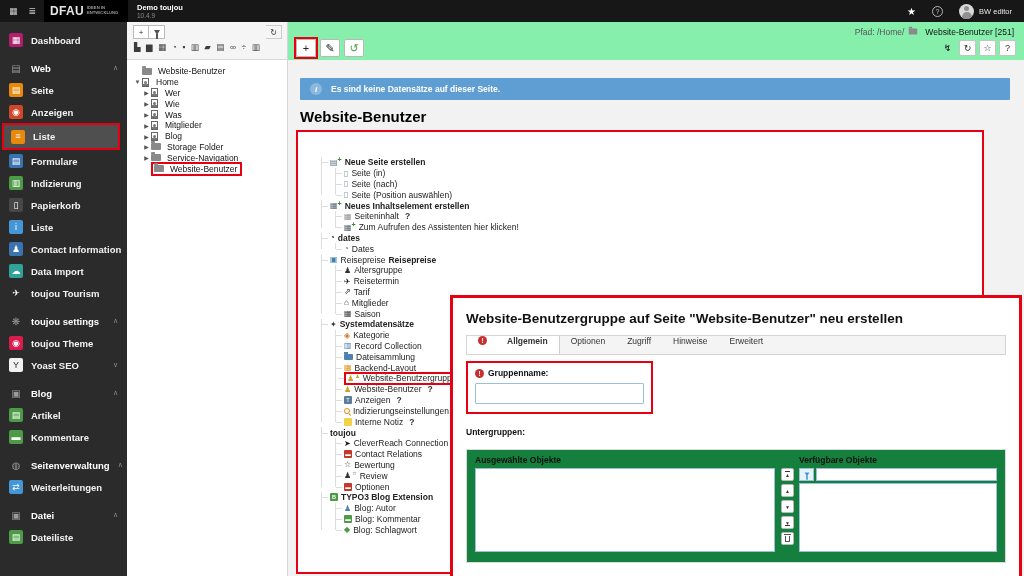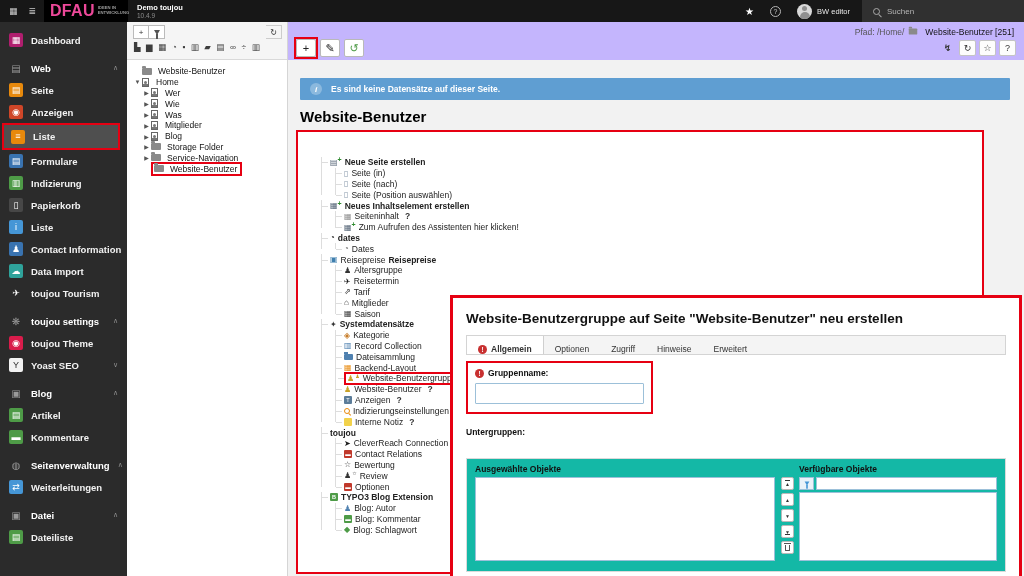--- a/index.html
+++ b/index.html
@@ -6,21 +6,21 @@
   html,body{width:1024px;height:576px;overflow:hidden;background:#f2f2f2;
     font-family:"Liberation Sans","DejaVu Sans",sans-serif}
   .screen{position:relative;width:1024px;height:576px;overflow:hidden}
 
   
   .topbar{position:absolute;top:0;left:0;right:0;height:22px;background:#171717;
     display:flex;align-items:center;z-index:20}
   .tb-toggles{width:44px;display:flex;gap:11px;padding-left:9px}
   .tb-tgl{color:#c9c9c9;font-size:9px;line-height:9px;cursor:pointer}
   .tb-logo{width:84px;height:22px;background:#000;display:flex;align-items:center;gap:3px;padding-left:6px}
-  .logo-main{color:#ec4899;font-weight:bold;font-size:16px;letter-spacing:.3px}
+  .logo-main{color:#e5e5e5;font-weight:bold;font-size:12px;letter-spacing:.3px}
   .logo-sub{font-size:4.2px;line-height:4.6px;color:#9a9a9a;font-weight:bold}
   .tb-site{margin-left:9px}
   .site-name{color:#fff;font-size:7.5px;font-weight:bold;line-height:8px}
   .site-ver{color:#8e8e8e;font-size:6.5px;line-height:7px}
   .tb-spacer{flex:1}
   .tb-star{color:#fff;font-size:10px;margin-right:16px}
   .tb-help{width:11px;height:11px;border:1px solid #b5b5b5;border-radius:50%;color:#c9c9c9;
     font-size:7px;display:flex;align-items:center;justify-content:center;margin-right:16px}
   .tb-user{display:flex;align-items:center;gap:5px;margin-right:12px}
   .avatar{width:15px;height:15px;border-radius:50%;background:#d9d9d9;position:relative;overflow:hidden}
@@ -65,21 +65,21 @@
   .pt-sel{display:flex;align-items:center;gap:3px}
   .pt-row.selected .pt-sel{border:2px solid #e60012;padding:0 3px 0 1px;height:14px}
   .ico-folder{width:10px;height:7px;background:#8a8a8a;border-radius:1px;position:relative;flex:0 0 10px;margin-right:3px}
   .ico-folder::before{content:"";position:absolute;top:-2px;left:0;width:4px;height:2px;background:#8a8a8a;border-radius:1px 1px 0 0}
   .ico-page{width:7px;height:9px;background:#fff;border:1px solid #666;position:relative;flex:0 0 7px;margin-right:4px}
   .ico-page::before{content:"";position:absolute;left:1px;top:2px;width:3px;height:3px;border-radius:50%;background:#777}
   .ico-page::after{content:"";position:absolute;left:0;bottom:0;width:5px;height:2px;background:#777}
 
   
   .content{position:absolute;top:22px;left:288px;right:0;bottom:0;background:#f2f2f2}
-  .docheader{position:absolute;top:0;left:0;right:0;height:54px;background:#c4b5fd;border-bottom:2px solid #8b5cf6}
+  .docheader{position:absolute;top:0;left:0;right:0;height:54px;background:#86efac;border-bottom:2px solid #8b5cf6}
   .dh-row1{height:16px;display:flex;align-items:center;justify-content:flex-end;gap:4px;padding:3px 10px 0}
   .dh-path{font-size:8.5px;color:#555}
   .dh-record{font-size:8.5px;color:#111;font-weight:normal}
   .dh-row2{display:flex;align-items:center;padding:1px 8px 0}
   .cbtn{width:20px;height:18px;border:1px solid #b9b9b9;background:#fff;border-radius:2px;display:flex;
     align-items:center;justify-content:center;font-size:11px;color:#222;cursor:pointer;margin-right:4px}
   .cbtn.boxed{position:relative}
   .cbtn.boxed::after{content:"";position:absolute;inset:-3px;border:2px solid #e60012;pointer-events:none}
   .dh-right{margin-left:auto;display:flex;align-items:center;gap:3px}
   .dbtn{min-width:17px;height:16px;border:1px solid #c4c4c4;background:#fdfdfd;border-radius:2px;
@@ -119,30 +119,30 @@
   .wfold::before{content:"";position:absolute;top:-2px;left:0;width:4px;height:2px;background:#4f81b0}
   .wmag{width:6px;height:6px;border:1.4px solid #e8890c;border-radius:50%;position:relative;flex:0 0 6px}
   .wmag::after{content:"";position:absolute;left:4px;top:4px;width:3px;height:1.4px;background:#e8890c;
     transform:rotate(45deg);transform-origin:0 0}
 
   
   .modal{position:absolute;left:162px;top:235px;width:572px;height:288px;background:#fff;
     border:3px solid #e60012;z-index:6;padding:8px 13px}
   .modal-title{font-size:13.5px;font-weight:bold;color:#111;margin-top:5px}
   .tabbar{display:flex;margin-top:9px;height:20px;background:#f4f4f4;border:1px solid #d4d4d4;align-items:stretch}
-  .tab{display:flex;align-items:flex-end;gap:4px;padding:0 11px;font-size:8.5px;color:#333;cursor:pointer}
+  .tab{display:flex;align-items:flex-start;gap:20px;padding:0 11px;font-size:8.5px;color:#333;cursor:pointer}
   .tab.active{background:#fff;border-right:1px solid #cfcfcf;font-weight:bold}
   .alert-ico{width:9px;height:9px;border-radius:50%;background:#c83030;color:#fff;font-size:6.5px;
     font-weight:bold;display:flex;align-items:center;justify-content:center;flex:0 0 9px}
   .gname-box{margin-top:6px;width:187px;border:2.5px solid #e60012;padding:5px 7px 8px}
   .flabel{display:flex;align-items:center;gap:4px;font-size:8.5px;font-weight:bold;color:#111}
   .gname-input{margin-top:5px;width:100%;height:21px;border:1px solid #9cc0d9;border-radius:1px;
     font-size:9px;padding:0 4px;outline:none;background:#fff}
   .unter-label{margin-top:13px;font-size:8.5px;font-weight:bold;color:#111}
-  .sel-panel{margin-top:21px;border:1px solid #dadada;background:#14b8a6;padding:5px 8px 10px;display:flex}
+  .sel-panel{margin-top:12px;border:1px solid #dadada;background:#15803d;padding:5px 8px 10px;display:flex}
   .col-left{width:300px}
   .col-label{font-size:8.5px;font-weight:bold;color:#111;margin-bottom:3px}
   .listbox{border:1px solid #9cc0d9;background:#fff;height:84px}
   .ctrlcol{display:flex;flex-direction:column;gap:3px;margin:13px 5px 0 6px}
   .ctrl{width:13px;height:13px;border:1px solid #b9b9b9;background:#fff;border-radius:2px;color:#333;
     font-size:5px;display:flex;align-items:center;justify-content:center;cursor:pointer;position:relative}
   .ctrl.bar-top::after{content:"";position:absolute;top:2px;left:3px;right:3px;border-top:1px solid #333}
   .ctrl.bar-bottom::after{content:"";position:absolute;bottom:2px;left:3px;right:3px;border-top:1px solid #333}
   .trash{width:5px;height:6px;border:1px solid #555;border-top:none;border-radius:0 0 1px 1px;position:relative}
   .trash::before{content:"";position:absolute;top:-2px;left:-2px;width:7px;height:1px;background:#555}
@@ -174,24 +174,20 @@
     <div class="tb-site">
       <div class="site-name">Demo toujou</div>
       <div class="site-ver">10.4.9</div>
     </div>
     <div class="tb-spacer"></div>
     <span class="tb-star">★</span>
     <span class="tb-help">?</span>
     <div class="tb-user">
       <span class="avatar"></span>
       <span class="user-label">BW editor</span>
-    </div>
-    <div class="tb-search">
-      <span class="mag"></span>
-      <span class="search-text">Suchen</span>
     </div>
   </header>
 
   <nav class="sidebar" id="sidebar">
       <div class="side-item">
         <span class="mi" style="background:#b01e6e;">▦</span>
         <span class="side-label">Dashboard</span>
       </div>
       <div class="side-header">
         <span class="hi">▤</span>

